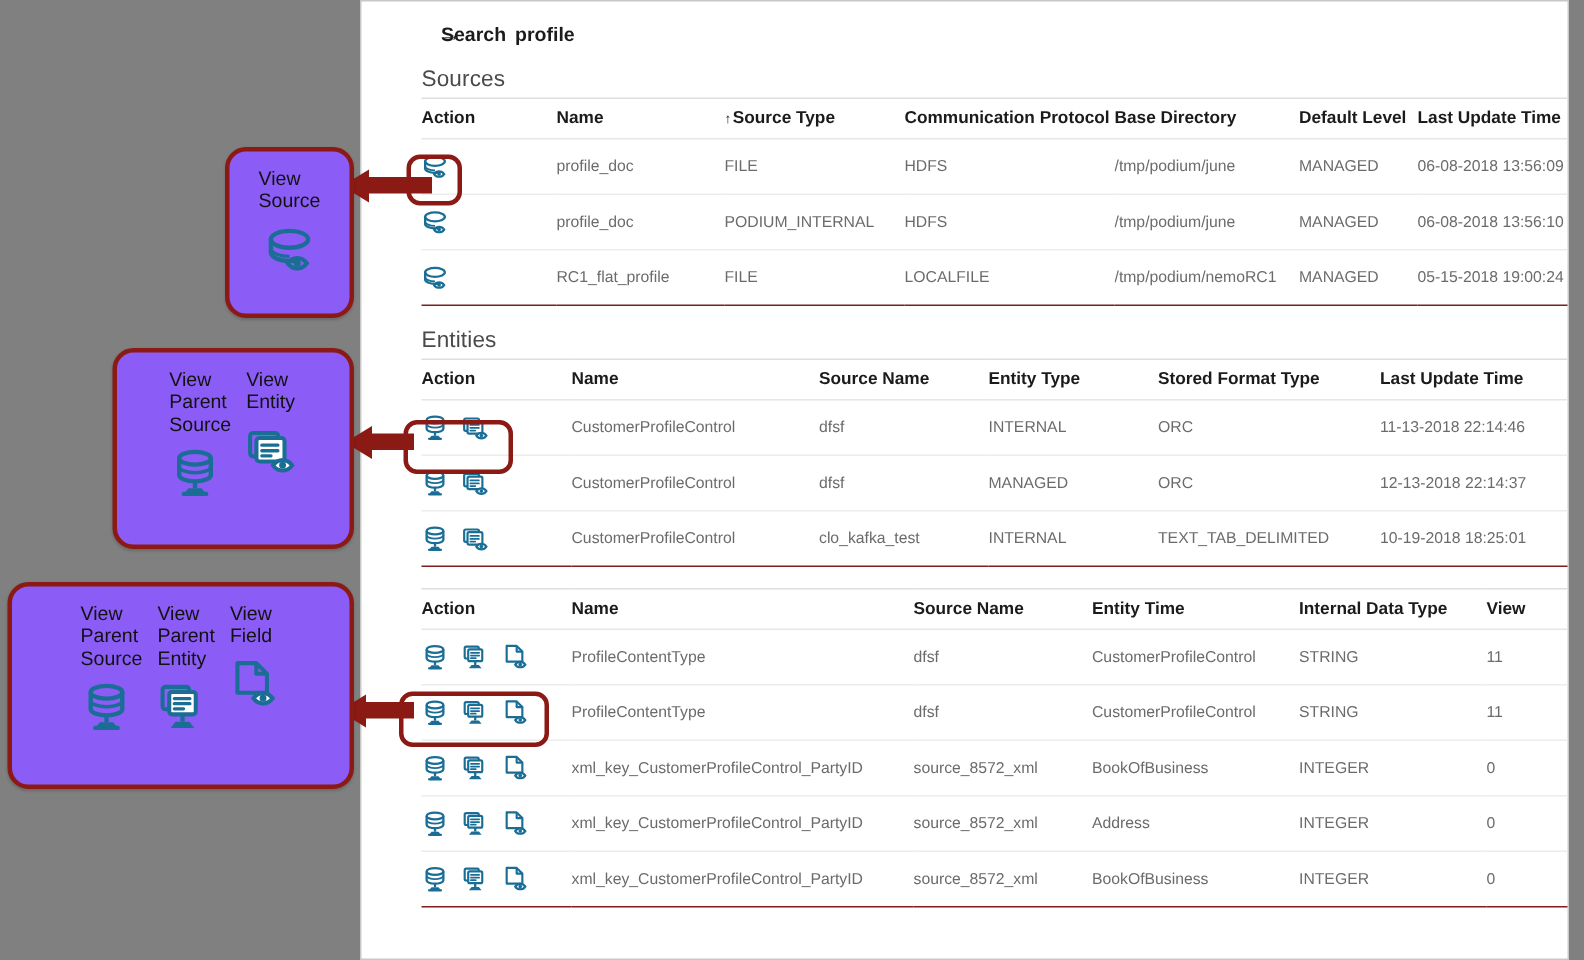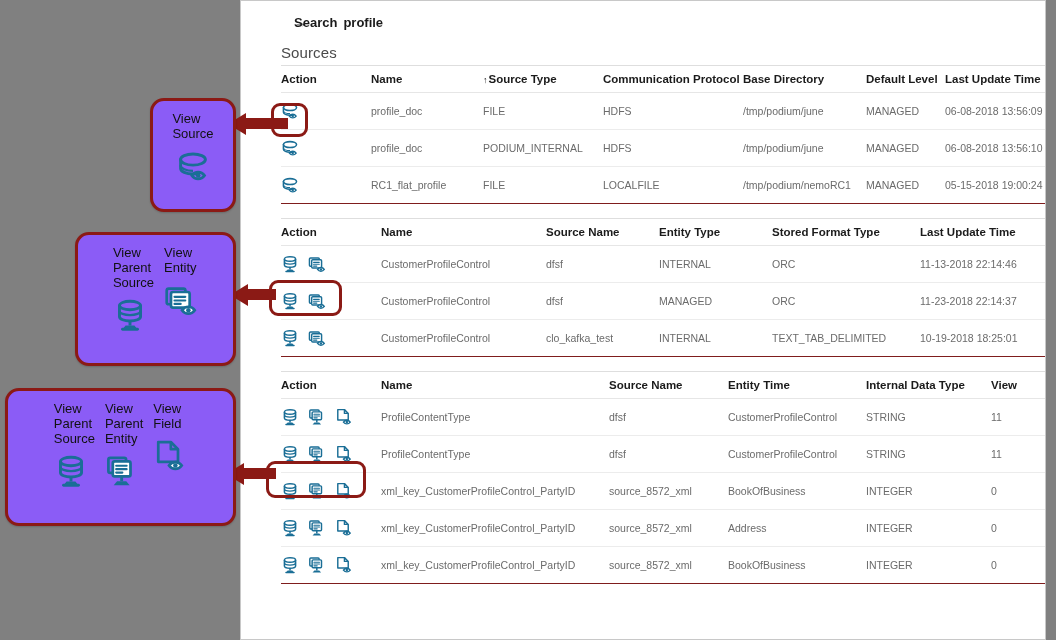--- a/index.html
+++ b/index.html
@@ -192,20 +192,21 @@
               <td>LOCALFILE</td>
               <td>/tmp/podium/nemoRC1</td>
               <td>MANAGED</td>
               <td>05-15-2018 19:00:24</td>
             </tr>
           </tbody>
     </table>
   </div>
 
   <div class="section" style="margin-top:14px;">
+    <div class="section-title">Entities</div>
     <table class="tbl">
       <colgroup>
         <col style="width:100px">
             <col style="width:165px">
             <col style="width:113px">
         <col style="width:113px">
             <col style="width:148px">
             <col style="width:133px">
       </colgroup>
       <thead>
@@ -270,21 +271,21 @@
       <path d="M10.6 16 c1.9-2.7 5.6-2.7 7.5 0 c-1.9 2.7-5.6 2.7-7.5 0 z" fill="#fff" stroke="#1a6e96" stroke-width="1.6"></path>
       <circle cx="14.35" cy="16" r="1.35" fill="#1a6e96"></circle>
                     </svg>
                   </span>
                 </span>
               </td>
               <td>CustomerProfileControl</td>
               <td>dfsf</td>
               <td>MANAGED</td>
               <td>ORC</td>
-              <td>11-23-2018 22:14:37</td>
+              <td>12-13-2018 22:14:37</td>
             </tr>
             <tr>
               <td class="act-cell">
                 <span class="act-wrap">
                   <span class="ic">
     <svg width="18" height="18" viewBox="0 0 20 20">
                       <ellipse cx="10" cy="4.4" rx="6.2" ry="2.5" fill="none" stroke="#1a6e96" stroke-width="1.7"></ellipse>
       <path d="M3.8 4.4 v6.6 c0 1.4 2.8 2.5 6.2 2.5 s6.2-1.1 6.2-2.5 V4.4" fill="none" stroke="#1a6e96" stroke-width="1.7"></path>
       <path d="M3.8 7.6 c0 1.4 2.8 2.5 6.2 2.5 s6.2-1.1 6.2-2.5" fill="none" stroke="#1a6e96" stroke-width="1.35"></path>
       <path d="M10 13.6 v2.6" stroke="#1a6e96" stroke-width="1.7"></path>

